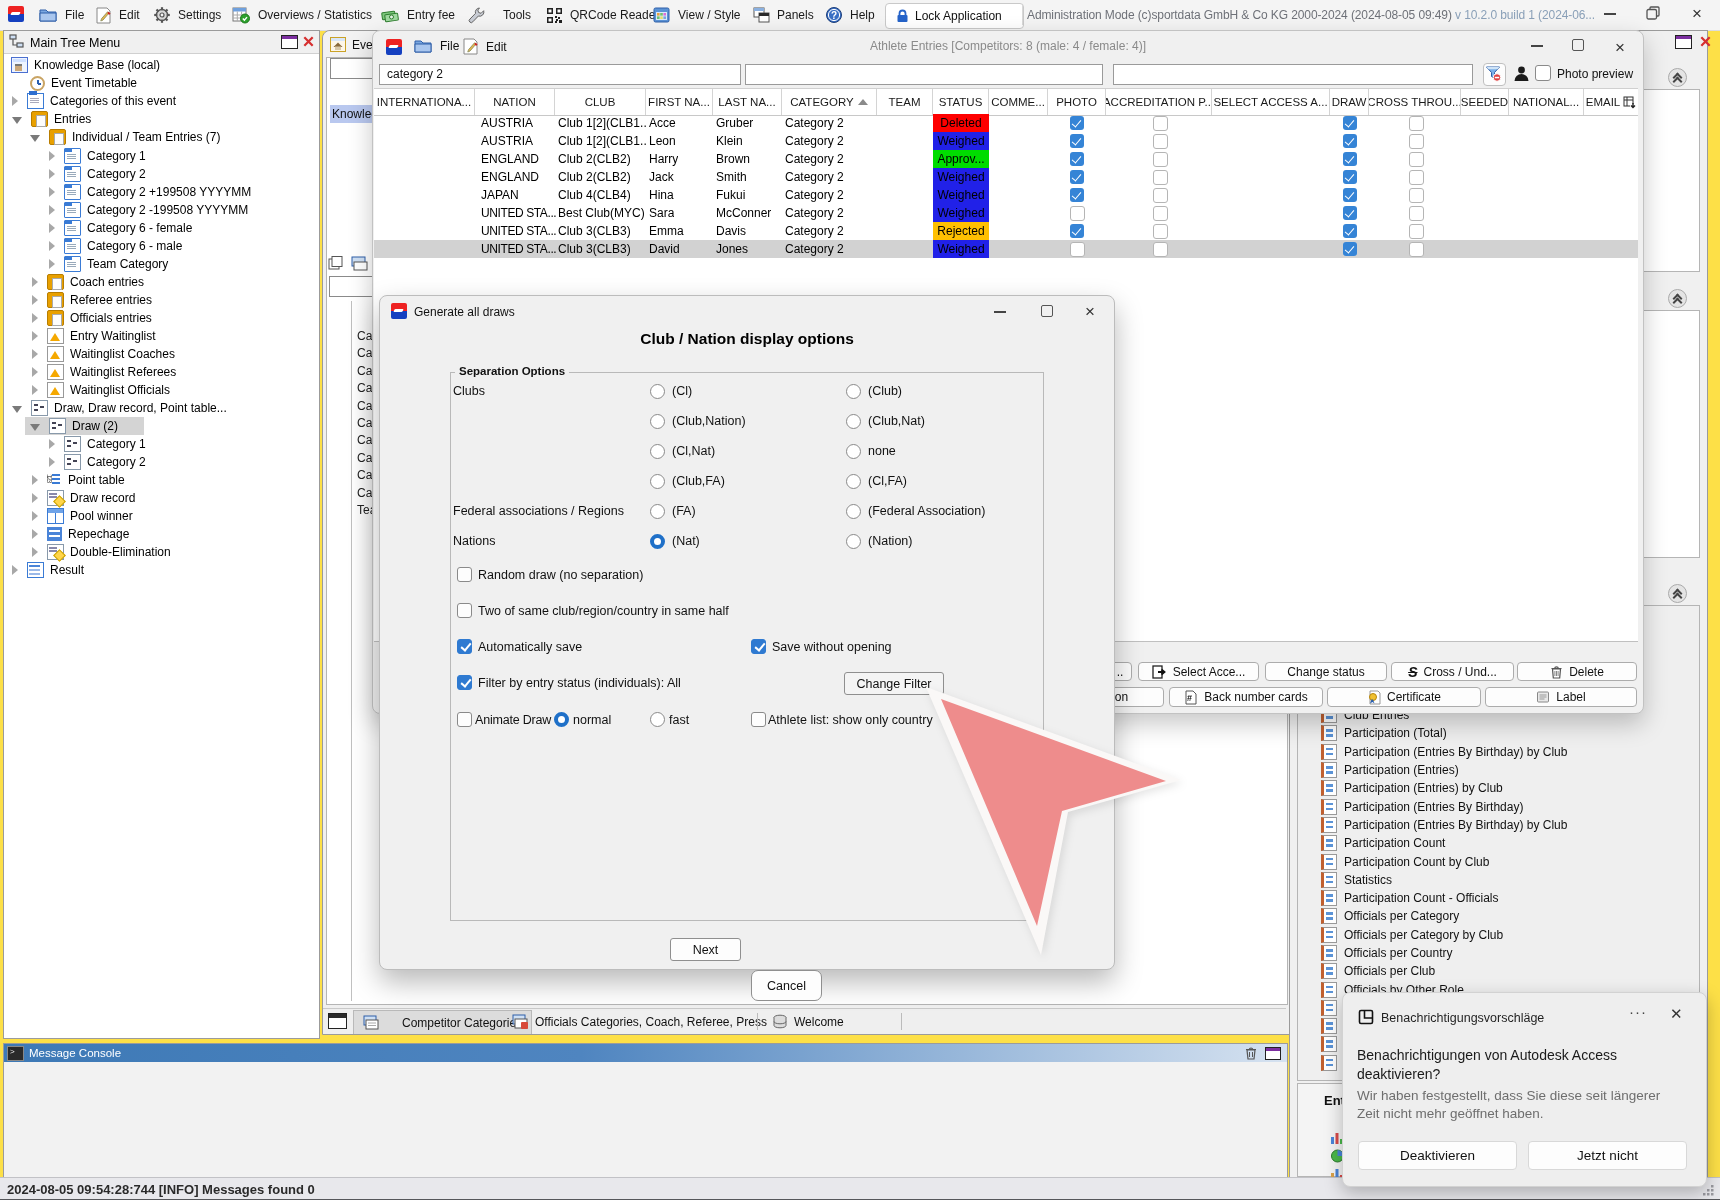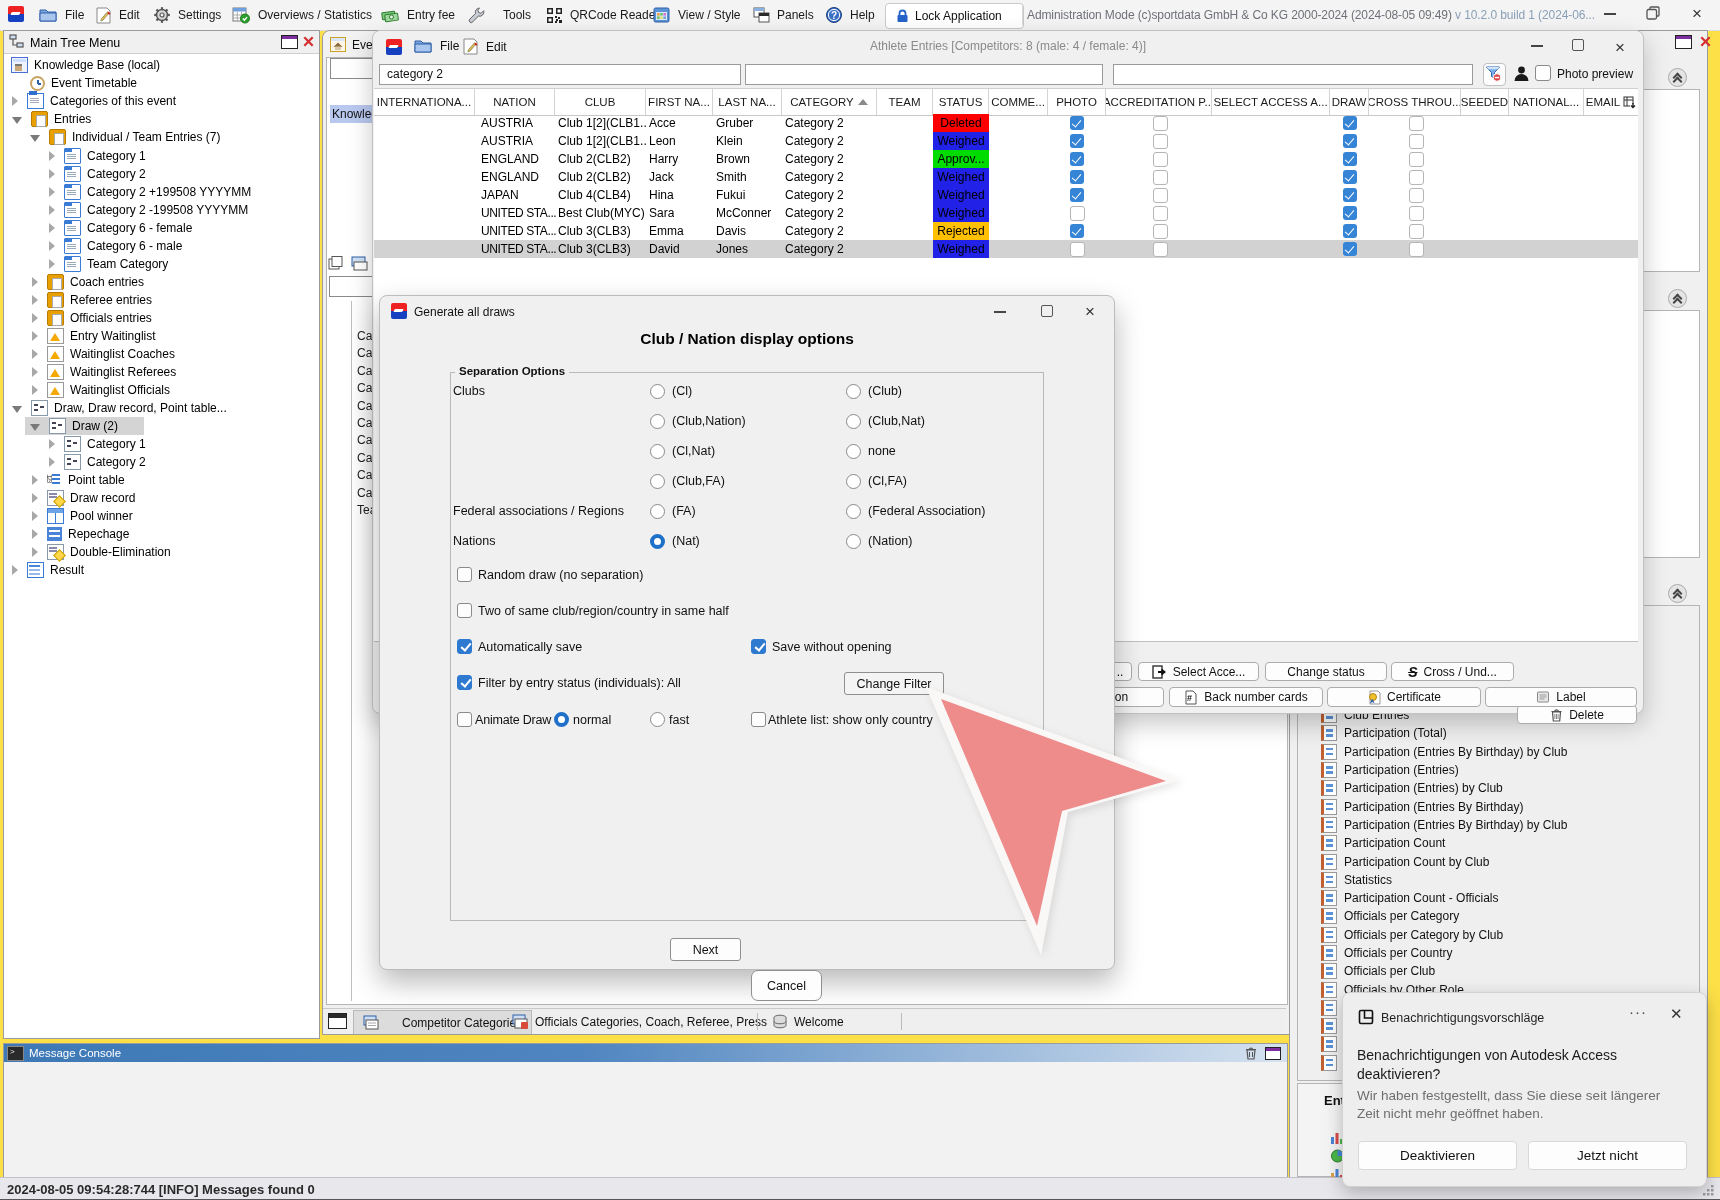--- a/index.html
+++ b/index.html
@@ -574,21 +574,21 @@
       </div>
     </div>
 
     <div class="btn" style="left:735px;top:631px;width:24px;height:19px;border-radius:4px 4px 4px 4px;">..</div>
     <div class="btn" style="left:765px;top:631px;width:121px;height:19px;"><svg width="15" height="14" viewBox="0 0 15 14" style="margin-right:6px;">
           <rect x="1" y="1" width="9" height="12" fill="#fff" stroke="#222" stroke-width="1.3"></rect>
           <path d="M6 7 h6 M9.5 4.5 L12.5 7 l-3 2.5" stroke="#111" stroke-width="1.8" fill="none"></path>
         </svg>Select Acce...</div>
     <div class="btn" style="left:892px;top:631px;width:122px;height:19px;">Change status</div>
     <div class="btn" style="left:1018px;top:631px;width:123px;height:19px;"><span style="font-size:14px;margin-right:6px;text-decoration:line-through;font-weight:bold;font-style:italic;">S</span>Cross / Und...</div>
-    <div class="btn" style="left:1144px;top:631px;width:120px;height:19px;margin-top:43px;"><svg width="13" height="14" viewBox="0 0 13 14" style="margin-right:6px;">
+    <div class="btn" style="left:1144px;top:631px;width:120px;height:19px;"><svg width="13" height="14" viewBox="0 0 13 14" style="margin-right:6px;">
           <path d="M2.5 4 h8 l-.8 9 h-6.4 z" fill="none" stroke="#555" stroke-width="1.2"></path>
           <path d="M1.5 3.5 h10 M4.8 3 a1.7 1.2 0 0 1 3.4 0" fill="none" stroke="#555" stroke-width="1.2"></path>
           <path d="M4.9 6 v5 M6.5 6 v5 M8.1 6 v5" stroke="#888" stroke-width="1"></path>
         </svg>Delete</div>
     <div class="btn" style="left:700px;top:656px;width:91px;height:20px;border-radius:0 4px 4px 0;">tion</div>
     <div class="btn" style="left:796px;top:656px;width:154px;height:20px;"><svg width="14" height="15" viewBox="0 0 14 15" style="margin-right:6px;">
           <path d="M2 1 h7 l3 3 v10 h-10z" fill="#fff" stroke="#555"></path>
           <text x="3" y="11" font-size="9" font-weight="bold" fill="#111" font-family="Liberation Sans">#</text>
         </svg>Back number cards</div>
     <div class="btn" style="left:954px;top:656px;width:154px;height:20px;"><svg width="14" height="15" viewBox="0 0 14 15" style="margin-right:6px;">

